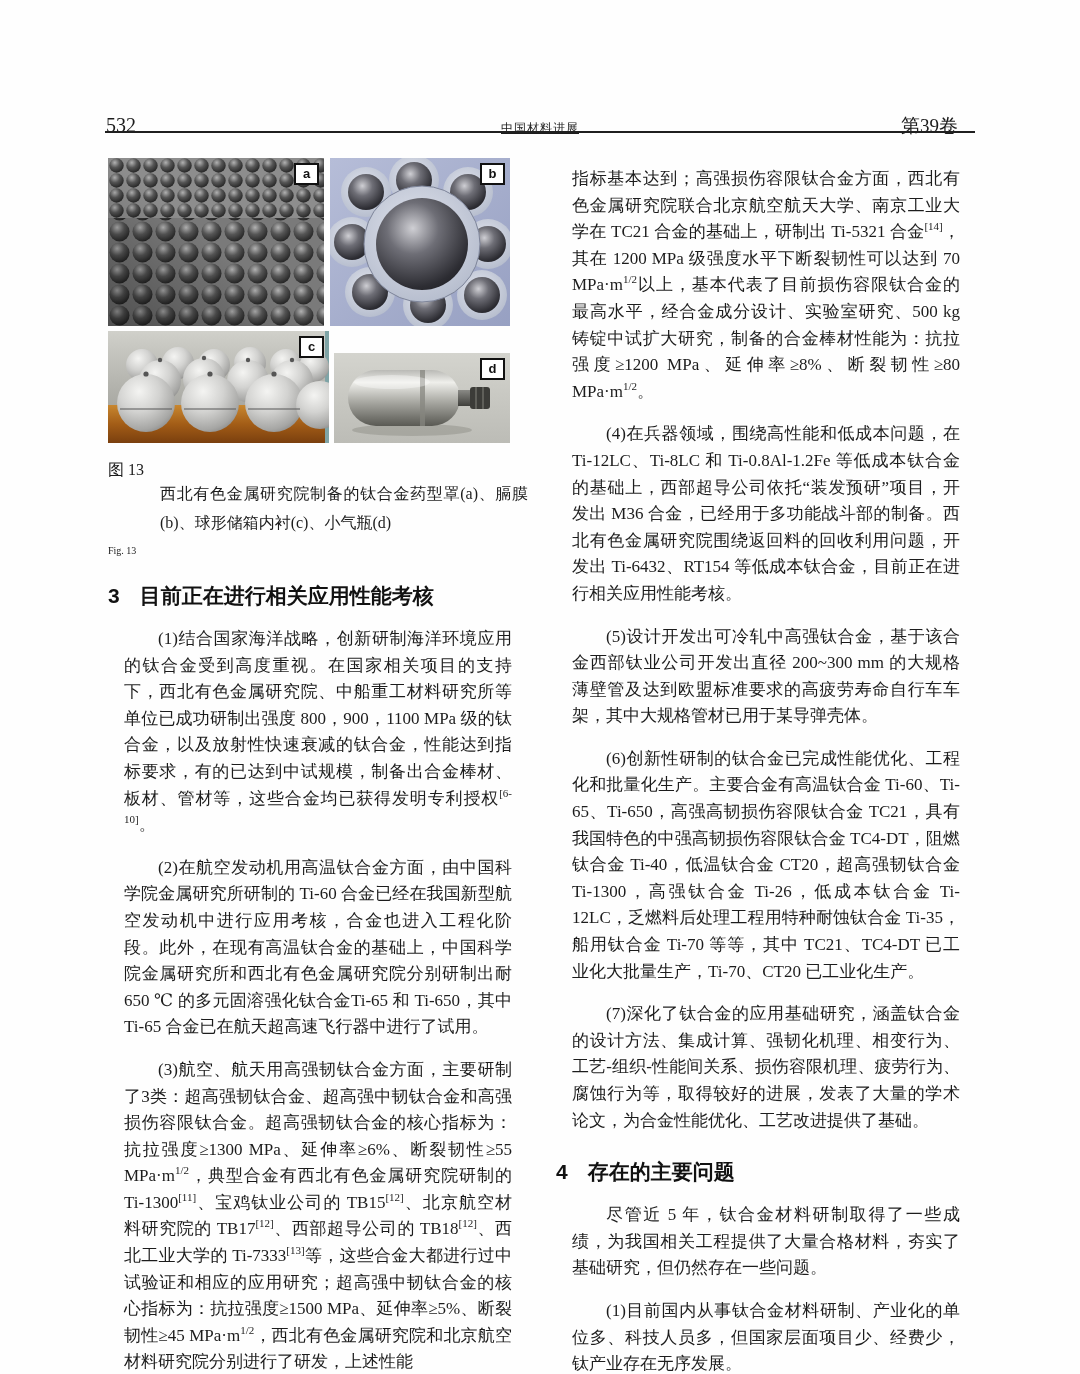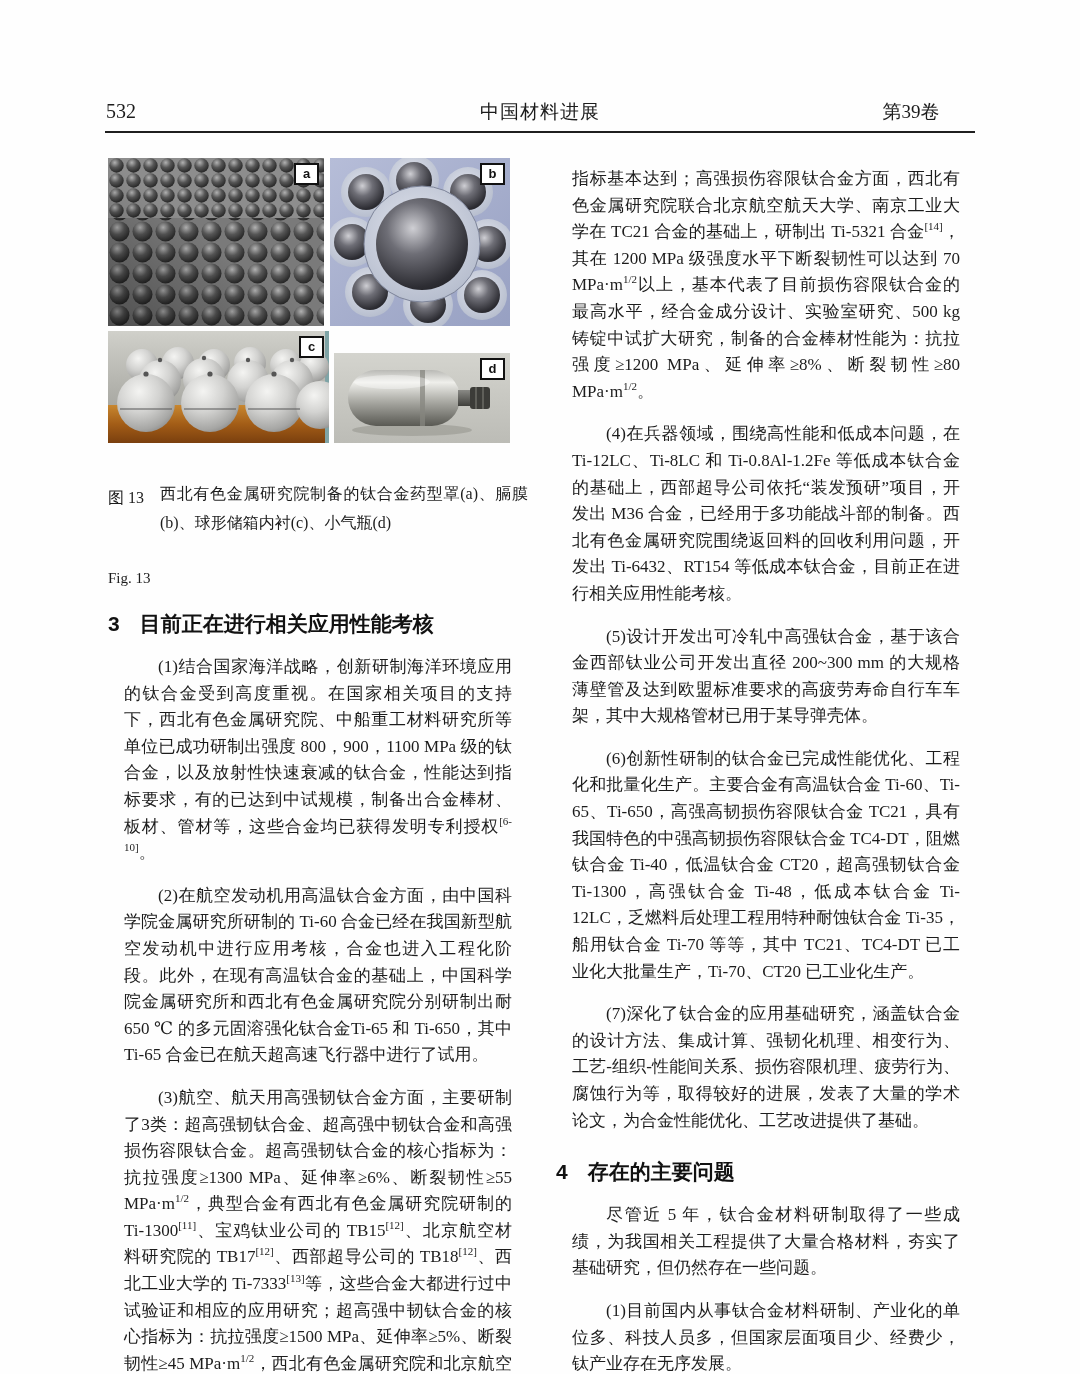--- a/index.html
+++ b/index.html
@@ -8,22 +8,22 @@
     overflow:hidden; color:#1c1c1c;
     font-family:"Liberation Serif","DejaVu Serif",serif;
   }
   
   .header{
     position:absolute; top:99px; left:106px; width:868px;
     display:flex; justify-content:space-between; align-items:baseline;
     font-size:19px;
   }
   .header .pagenum{width:110px; font-size:20px;}
-  .header .journal{font-size:19px; letter-spacing:1px;}
-  .header .volume{width:110px; text-align:center; padding-right:16px; box-sizing:border-box;}
+  .header .journal{font-size:12px; letter-spacing:1px;text-decoration:underline;}
+  .header .volume{width:110px; text-align:right; padding-right:16px; box-sizing:border-box;margin-top:14px;}
   .header-rule{position:absolute; top:131px; left:105px; width:870px; border-top:2px solid #1f1f1f;}
 
   
   .col{position:absolute; top:0; width:420px; font-size:17px; line-height:26.6px; text-align:justify;}
   .col-left{left:108px;}
   .col-right{left:556px; padding-top:150px;}
   p{margin:16px; text-indent:2em;}
   p.cont{text-indent:0;}
   sup{font-size:11px; line-height:0; vertical-align:super;}
 
@@ -39,24 +39,24 @@
   .photo-c{width:221px; height:112px; margin-right:5px;}
   .photo-d{width:176px; height:90px;}
   .panel-label{
     position:absolute; top:5px; right:5px; width:21px; height:18px;
     background:#fff; border:2px solid #111; color:#111;
     font-family:"Liberation Sans","DejaVu Sans",sans-serif;
     font-weight:bold; font-size:13px; line-height:18px; text-align:center;
   }
   
   .caption{display:flex;}
-  .caption .cap-label{flex:0 0 52px;margin-top:28px;}
+  .caption .cap-label{flex:0 0 52px;}
   .caption .cap-text{flex:1; text-align:justify;margin-top:24px;}
   .caption-zh{margin-top:12px; font-size:16px; line-height:29px;}
-  .caption-en{font-size:15px; line-height:27px;}
+  .caption-en{font-size:10px; line-height:27px;}
 
   
   .section-heading{
     display:flex; margin:18px 0 12px 0;
     font-family:"Liberation Sans","DejaVu Sans",sans-serif;
     font-weight:bold; font-size:21px; line-height:28px; color:#111;
     text-indent:0;
   }
   .section-heading .sec-num{margin-right:20px;}
   .col-right .section-heading{margin:24px 0 12px 0;}
@@ -263,21 +263,21 @@
 
     <p>(1)结合国家海洋战略，创新研制海洋环境应用的钛合金受到高度重视。在国家相关项目的支持下，西北有色金属研究院、中船重工材料研究所等单位已成功研制出强度 800，900，1100 MPa 级的钛合金，以及放射性快速衰减的钛合金，性能达到指标要求，有的已达到中试规模，制备出合金棒材、板材、管材等，这些合金均已获得发明专利授权<sup>[6-10]</sup>。</p>
     <p>(2)在航空发动机用高温钛合金方面，由中国科学院金属研究所研制的 Ti-60 合金已经在我国新型航空发动机中进行应用考核，合金也进入工程化阶段。此外，在现有高温钛合金的基础上，中国科学院金属研究所和西北有色金属研究院分别研制出耐 650 ℃ 的多元固溶强化钛合金Ti-65 和 Ti-650，其中 Ti-65 合金已在航天超高速飞行器中进行了试用。</p>
     <p>(3)航空、航天用高强韧钛合金方面，主要研制了3类：超高强韧钛合金、超高强中韧钛合金和高强损伤容限钛合金。超高强韧钛合金的核心指标为：抗拉强度≥1300 MPa、延伸率≥6%、断裂韧性≥55 MPa·m<sup>1/2</sup>，典型合金有西北有色金属研究院研制的 Ti-1300<sup>[11]</sup>、宝鸡钛业公司的 TB15<sup>[12]</sup>、北京航空材料研究院的 TB17<sup>[12]</sup>、西部超导公司的 TB18<sup>[12]</sup>、西北工业大学的 Ti-7333<sup>[13]</sup>等，这些合金大都进行过中试验证和相应的应用研究；超高强中韧钛合金的核心指标为：抗拉强度≥1500 MPa、延伸率≥5%、断裂韧性≥45 MPa·m<sup>1/2</sup>，西北有色金属研究院和北京航空材料研究院分别进行了研发，上述性能</p>
   </div>
 
   <div class="col col-right">
     <p class="cont">指标基本达到；高强损伤容限钛合金方面，西北有色金属研究院联合北京航空航天大学、南京工业大学在 TC21 合金的基础上，研制出 Ti-5321 合金<sup>[14]</sup>，其在 1200 MPa 级强度水平下断裂韧性可以达到 70 MPa·m<sup>1/2</sup>以上，基本代表了目前损伤容限钛合金的最高水平，经合金成分设计、实验室研究、500 kg 铸锭中试扩大研究，制备的合金棒材性能为：抗拉强度≥1200 MPa、延伸率≥8%、断裂韧性≥80 MPa·m<sup>1/2</sup>。</p>
     <p>(4)在兵器领域，围绕高性能和低成本问题，在 Ti-12LC、Ti-8LC 和 Ti-0.8Al-1.2Fe 等低成本钛合金的基础上，西部超导公司依托“装发预研”项目，开发出 M36 合金，已经用于多功能战斗部的制备。西北有色金属研究院围绕返回料的回收利用问题，开发出 Ti-6432、RT154 等低成本钛合金，目前正在进行相关应用性能考核。</p>
     <p>(5)设计开发出可冷轧中高强钛合金，基于该合金西部钛业公司开发出直径 200~300 mm 的大规格薄壁管及达到欧盟标准要求的高疲劳寿命自行车车架，其中大规格管材已用于某导弹壳体。</p>
-    <p>(6)创新性研制的钛合金已完成性能优化、工程化和批量化生产。主要合金有高温钛合金 Ti-60、Ti-65、Ti-650，高强高韧损伤容限钛合金 TC21，具有我国特色的中强高韧损伤容限钛合金 TC4-DT，阻燃钛合金 Ti-40，低温钛合金 CT20，超高强韧钛合金 Ti-1300，高强钛合金 Ti-48，低成本钛合金 Ti-12LC，乏燃料后处理工程用特种耐蚀钛合金 Ti-35，船用钛合金 Ti-70 等等，其中 TC21、TC4-DT 已工业化大批量生产，Ti-70、CT20 已工业化生产。</p>
+    <p>(6)创新性研制的钛合金已完成性能优化、工程化和批量化生产。主要合金有高温钛合金 Ti-60、Ti-65、Ti-650，高强高韧损伤容限钛合金 TC21，具有我国特色的中强高韧损伤容限钛合金 TC4-DT，阻燃钛合金 Ti-40，低温钛合金 CT20，超高强韧钛合金 Ti-1300，高强钛合金 Ti-26，低成本钛合金 Ti-12LC，乏燃料后处理工程用特种耐蚀钛合金 Ti-35，船用钛合金 Ti-70 等等，其中 TC21、TC4-DT 已工业化大批量生产，Ti-70、CT20 已工业化生产。</p>
     <p>(7)深化了钛合金的应用基础研究，涵盖钛合金的设计方法、集成计算、强韧化机理、相变行为、工艺-组织-性能间关系、损伤容限机理、疲劳行为、腐蚀行为等，取得较好的进展，发表了大量的学术论文，为合金性能优化、工艺改进提供了基础。</p>
 
     <h2 class="section-heading">
       <span class="sec-num">4</span>
       <span class="sec-title">存在的主要问题</span>
     </h2>
 
     <p>尽管近 5 年，钛合金材料研制取得了一些成绩，为我国相关工程提供了大量合格材料，夯实了基础研究，但仍然存在一些问题。</p>
     <p>(1)目前国内从事钛合金材料研制、产业化的单位多、科技人员多，但国家层面项目少、经费少，钛产业存在无序发展。</p>
     <p>(2)钛合金材料成本居高不下，限制了钛合金的扩大应用，尤其是在民用、海洋工程、兵器工业等领域的应用。</p>

